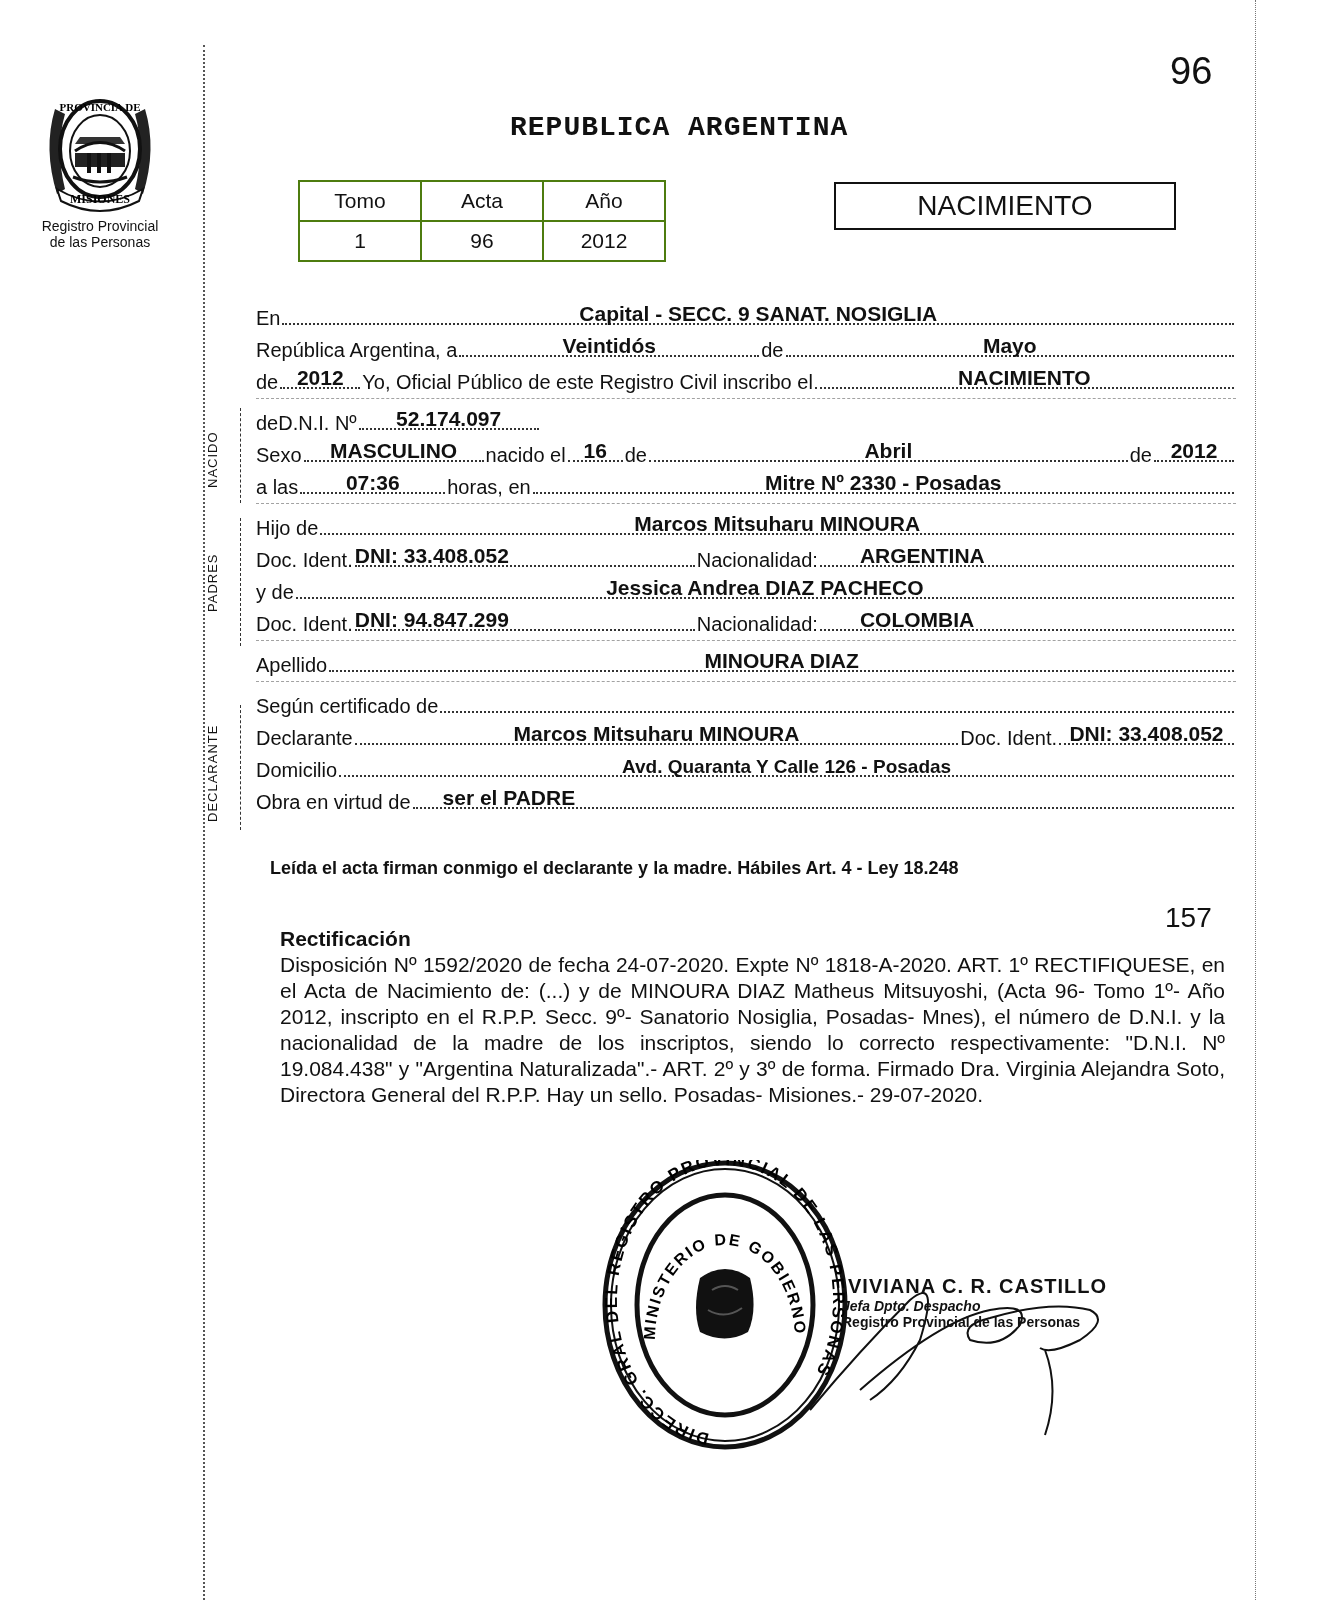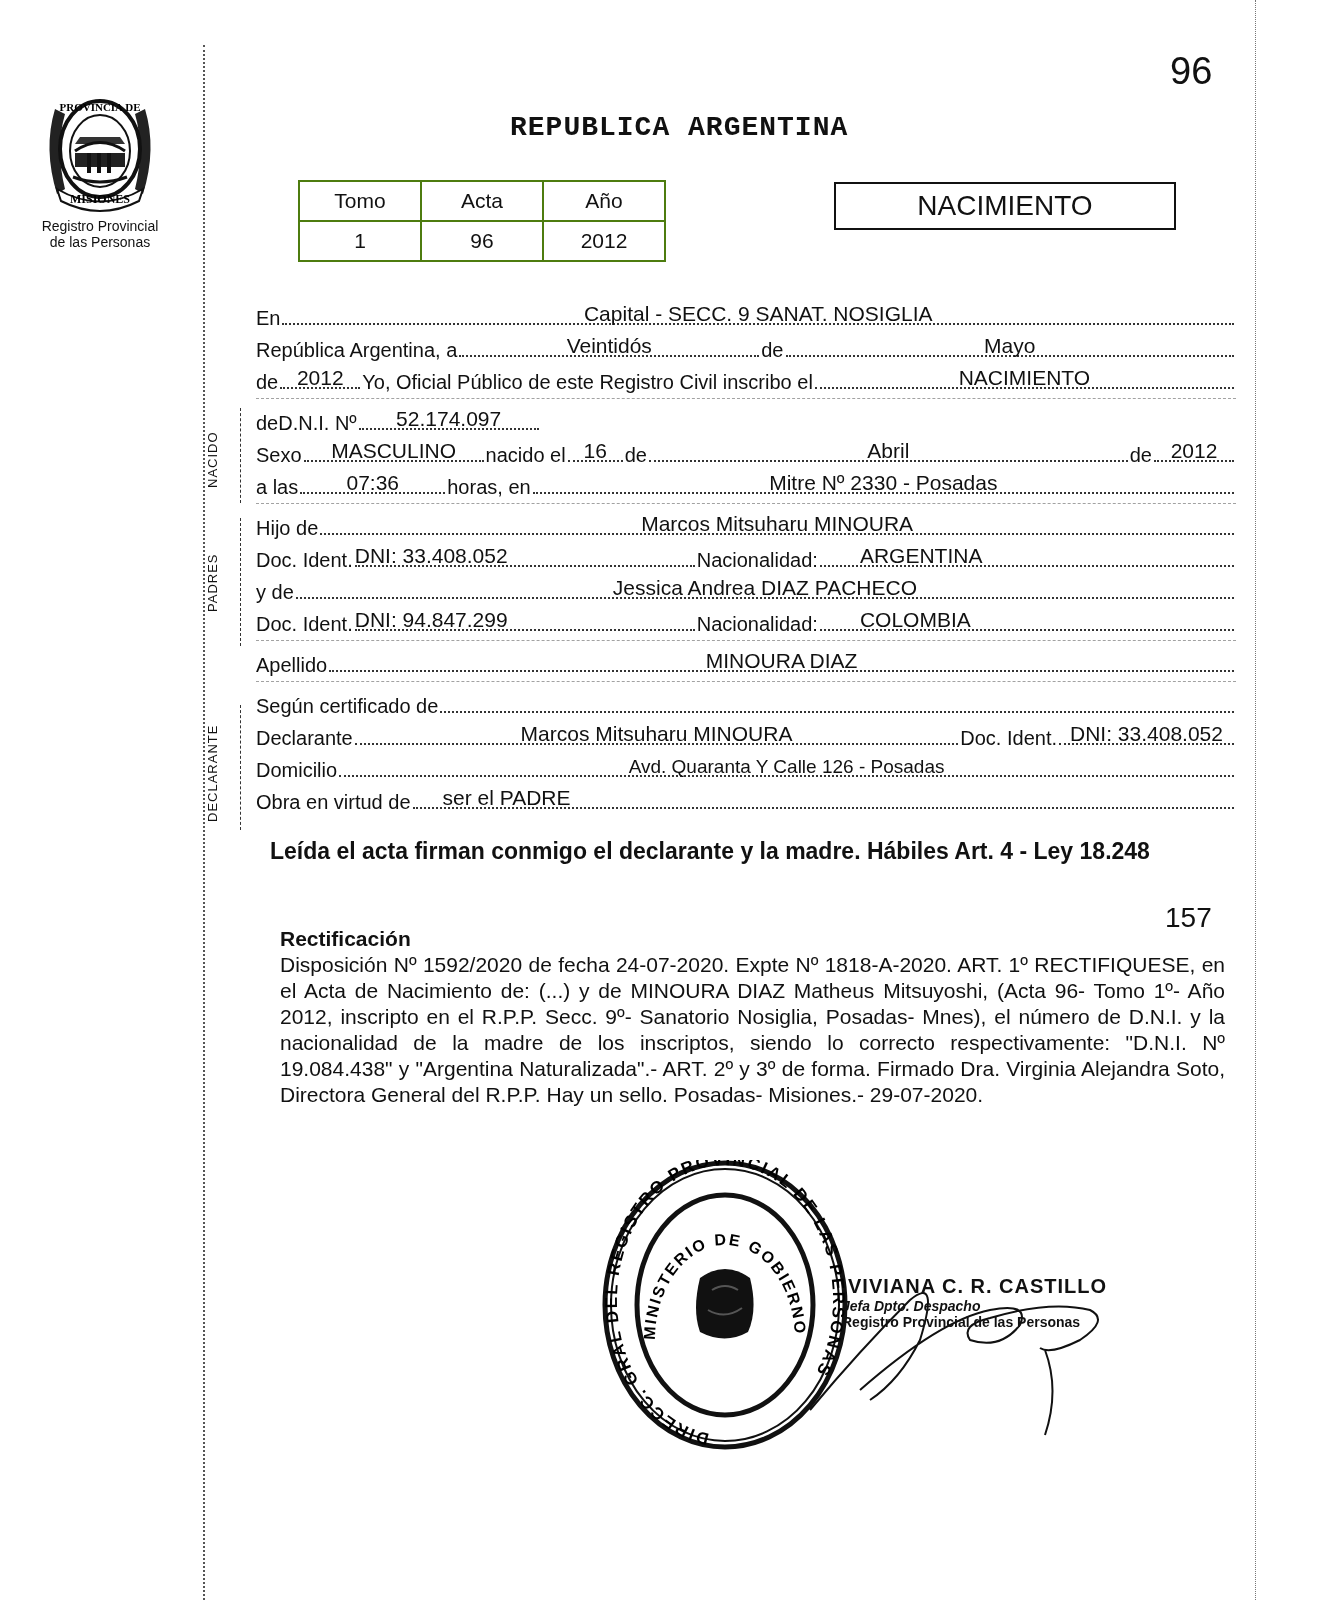--- a/index.html
+++ b/index.html
@@ -21,32 +21,32 @@
 
   table.acta { position: absolute; left: 298px; top: 180px; border-collapse: collapse; }
   table.acta td { border: 2px solid #4d7c0f; width: 120px; height: 38px; text-align: center; font-size: 21px; padding: 0; }
   .type-box { left: 834px; top: 182px; width: 338px; height: 44px; border: 2px solid #111; font-size: 28px; text-align: center; line-height: 44px; }
 
   
   .form { left: 256px; top: 300px; width: 980px; }
   .row { position: relative; height: 32px; display: flex; align-items: flex-end; font-size: 20px; white-space: nowrap; }
   .row .lbl { padding-bottom: 2px; }
   .fill { flex: 1; position: relative; border-bottom: 2px dotted #333; margin: 0 2px 7px 2px; height: 24px; }
-  .fill .val { position: absolute; bottom: -3px; left: 0; right: 0; text-align: center; font-weight: normal; font-size: 21px; }
+  .fill .val { position: absolute; bottom: -3px; left: 0; right: 0; text-align: center; font-weight: bold; font-size: 21px; }
   .fill.w-sm { flex: 0 0 80px; }
   .fill.w-xs { flex: 0 0 55px; }
   .fill.w-md { flex: 0 0 180px; }
   .fill.w-lg { flex: 0 0 300px; }
   .fill.w-dni { flex: 0 0 340px; }
   .sep { height: 0; border-top: 1.5px dashed #666; margin: 2px 0 6px 0; opacity: .6; }
 
   .side-label { position: absolute; left: 205px; font-size: 13px; letter-spacing: 1px; transform: rotate(-90deg); transform-origin: left top; }
   .side-bar { position: absolute; left: 240px; width: 0; border-left: 1.5px dashed #333; }
 
-  .closing { left: 270px; top: 838px; font-weight: bold; font-size: 23px; }
+  .closing { left: 270px; top: 858px; font-weight: bold; font-size: 18px; }
   .page-number-2 { left: 1165px; top: 902px; font-size: 28px; }
 
   .rect { left: 280px; top: 926px; width: 945px; font-size: 21px; line-height: 26px; }
   .rect-title { font-weight: bold; }
   .rect-body { text-align: justify; }
 
   .seal { left: 600px; top: 1160px; }
   .sig-block { left: 842px; top: 1275px; font-family: "Liberation Sans", sans-serif; }
   .sig-name { font-weight: bold; font-size: 20px; letter-spacing: 1px; margin-left: 6px; }
   .sig-role { font-weight: bold; font-size: 14px; font-style: italic; }

